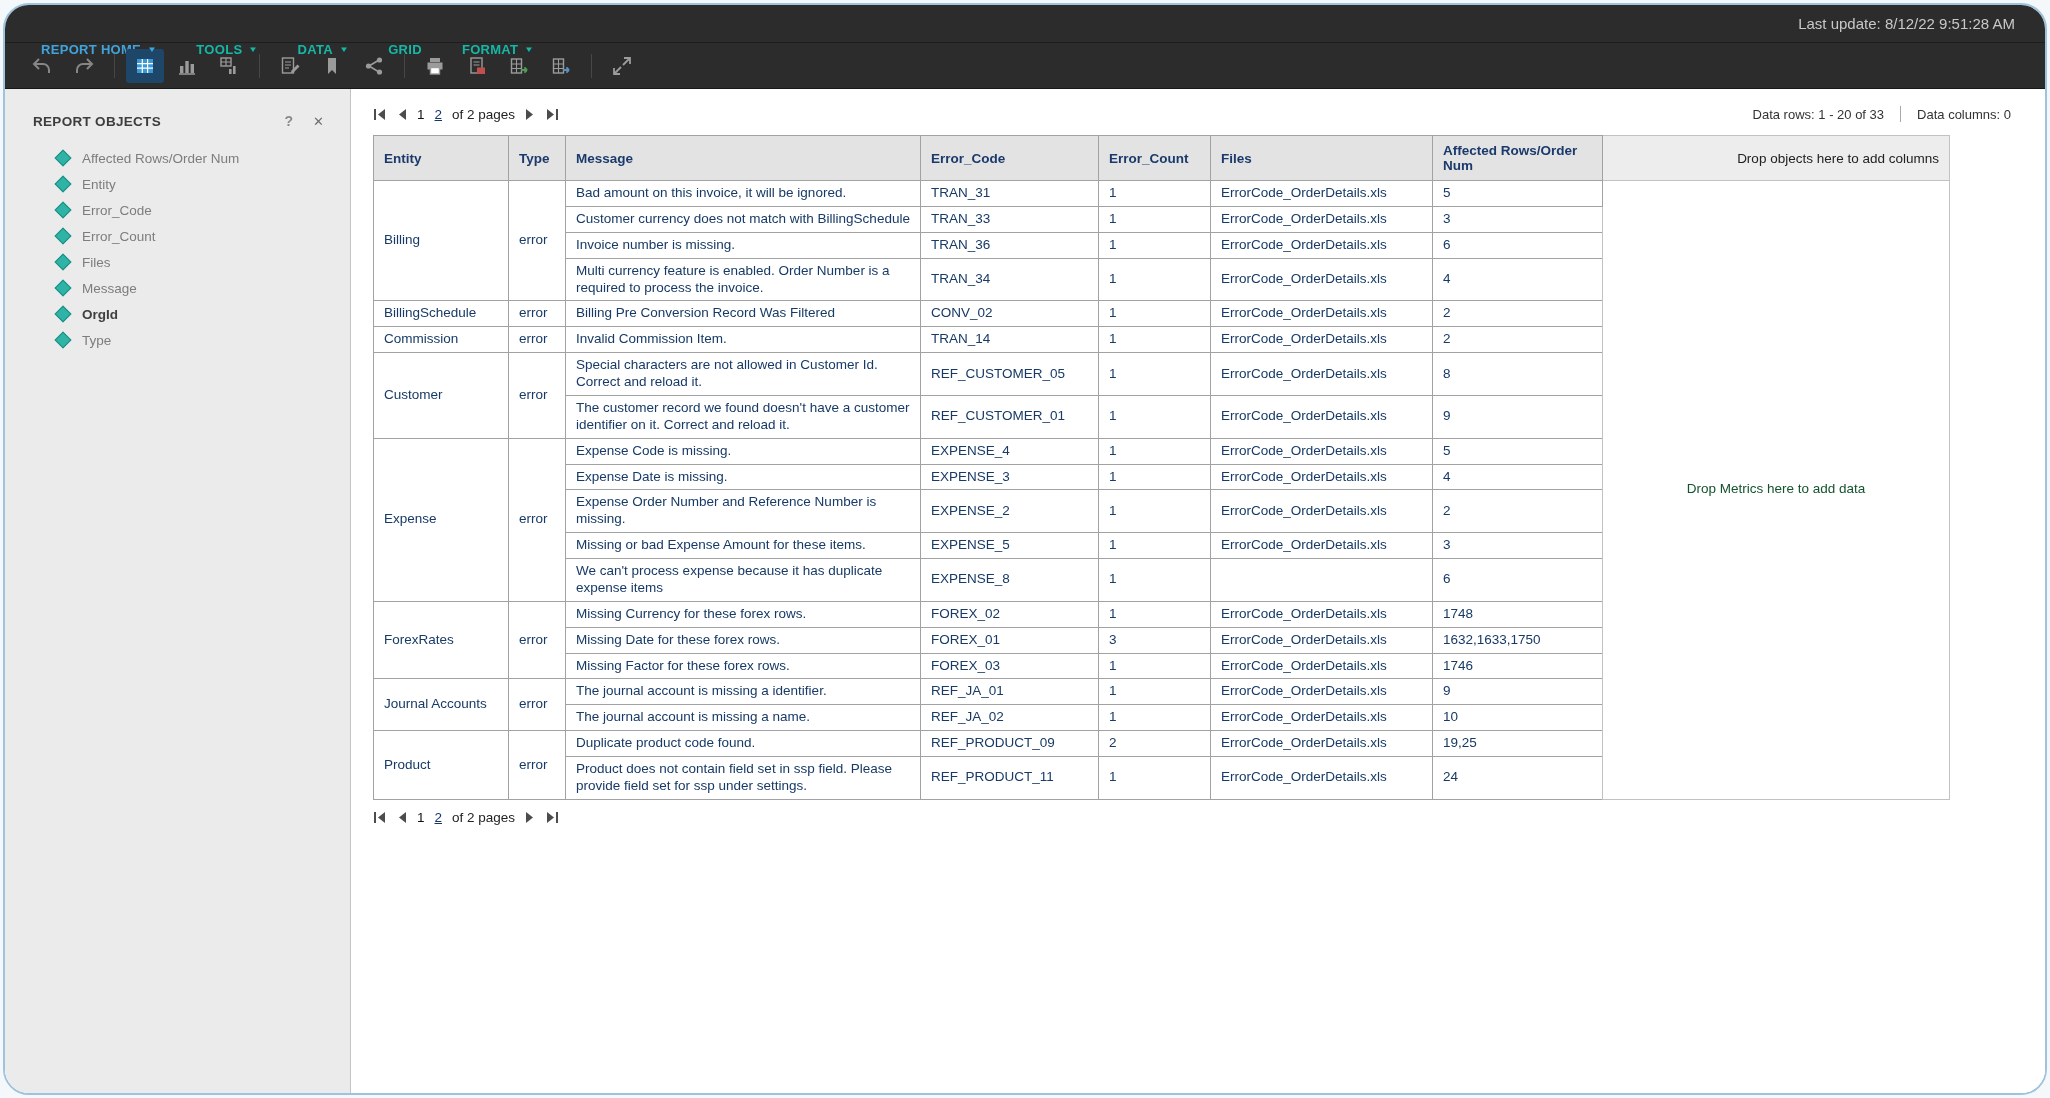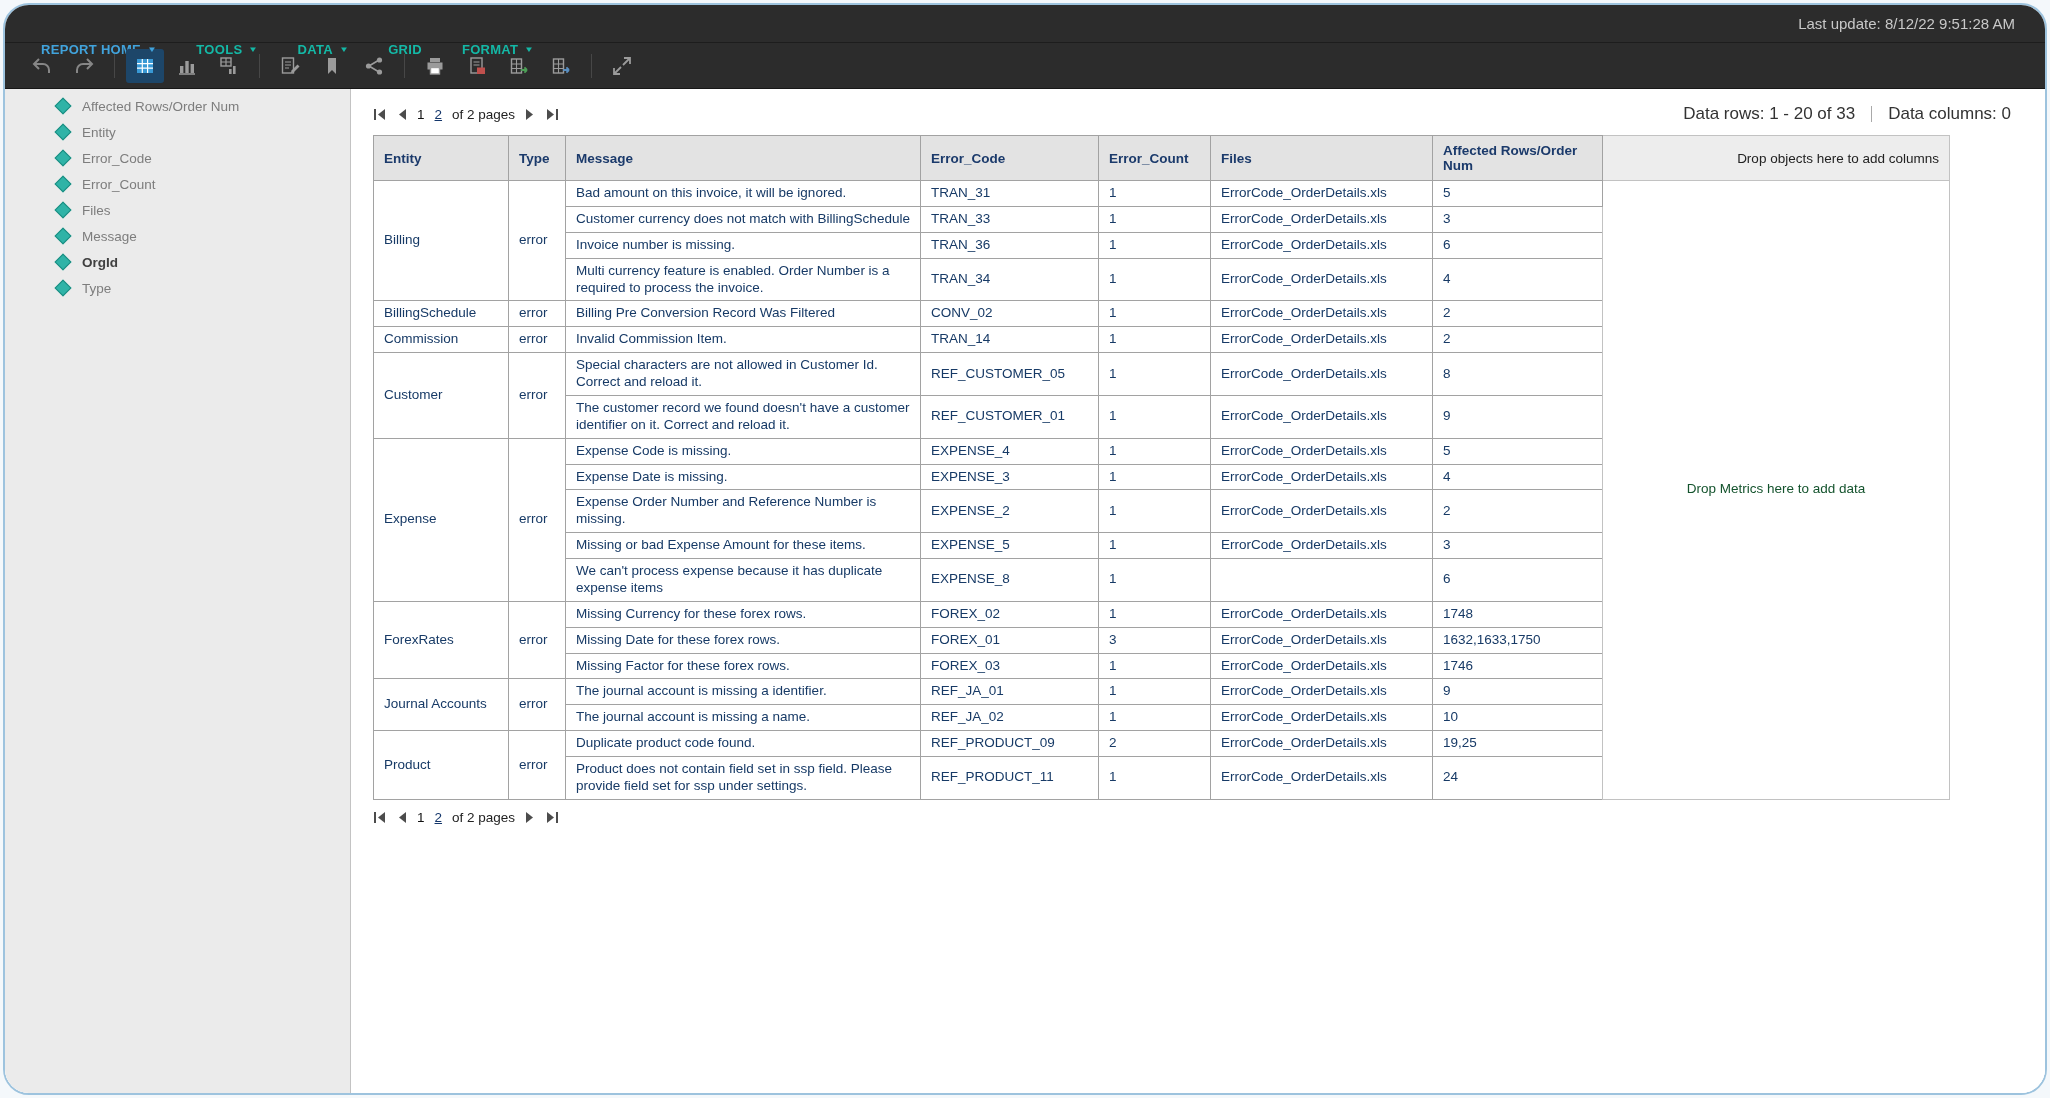--- a/index.html
+++ b/index.html
@@ -36,21 +36,21 @@
   ul.objects li.bold{color:#404040;font-weight:bold;}
   .diamond{width:10px;height:10px;background:#2fb3a7;border:1px solid #1a8c80;transform:rotate(45deg);margin-right:13px;flex:none;}
   
   .main{flex:1;background:#fff;padding:10px 34px 0 22px;overflow:hidden;}
   .toprow{display:flex;align-items:center;justify-content:space-between;height:30px;}
   .pager{display:flex;align-items:center;gap:10px;font-size:13.5px;color:#222;}
   .pager .pnum{color:#111;}
   .pager .plink{color:#14366b;text-decoration:underline;cursor:pointer;}
   .pager svg{display:block;cursor:pointer;}
   .pager.bottom{margin-top:10px;}
-  .status{display:flex;align-items:center;font-size:17px;color:#333;gap:16px;}
+  .status{display:flex;align-items:center;font-size:13px;color:#333;gap:16px;}
   .sdiv{width:1px;height:16px;background:#a9a9a9;}
   
   .grid-wrap{margin-top:6px;}
   table.grid{border-collapse:collapse;table-layout:fixed;width:1576px;background:#fff;}
   table.grid th,table.grid td{border:1px solid #a2a2a2;}
   table.grid th{background:#e3e3e3;color:#1b3a6b;font-size:13.5px;font-weight:bold;text-align:left;padding:6px 10px;vertical-align:middle;height:32px;}
   table.grid th.dz{background:#ededed;color:#222;font-weight:normal;text-align:right;border-color:#c2c2c2;font-size:13.5px;}
   table.grid td{color:#173a66;font-size:13.5px;padding:4px 10px;vertical-align:middle;line-height:1.25;}
   table.grid td.dzbody{border-color:#c2c2c2;text-align:center;color:#14532d;background:#fff;}
 </style>
@@ -174,20 +174,25 @@
     <div class="tbtn">
       <svg width="22" height="22" viewBox="0 0 22 22">
           <path d="M13 3h6v6M9 19H3v-6M19 3l-7 7M3 19l7-7" stroke="#9b9b9b" stroke-width="1.8" fill="none"></path>
         </svg>
     </div>
   </div>
 
   <div class="appbody">
 
     <aside class="sidebar">
+      <div class="sidebar-header">
+        <span class="sidebar-title">REPORT OBJECTS</span>
+        <span class="sb-help">?</span>
+        <span class="sb-close">✕</span>
+      </div>
       <ul class="objects">
           <li>
             <span class="diamond"></span>
             <span>Affected Rows/Order Num</span>
           </li>
           <li>
             <span class="diamond"></span>
             <span>Entity</span>
           </li>
           <li>

